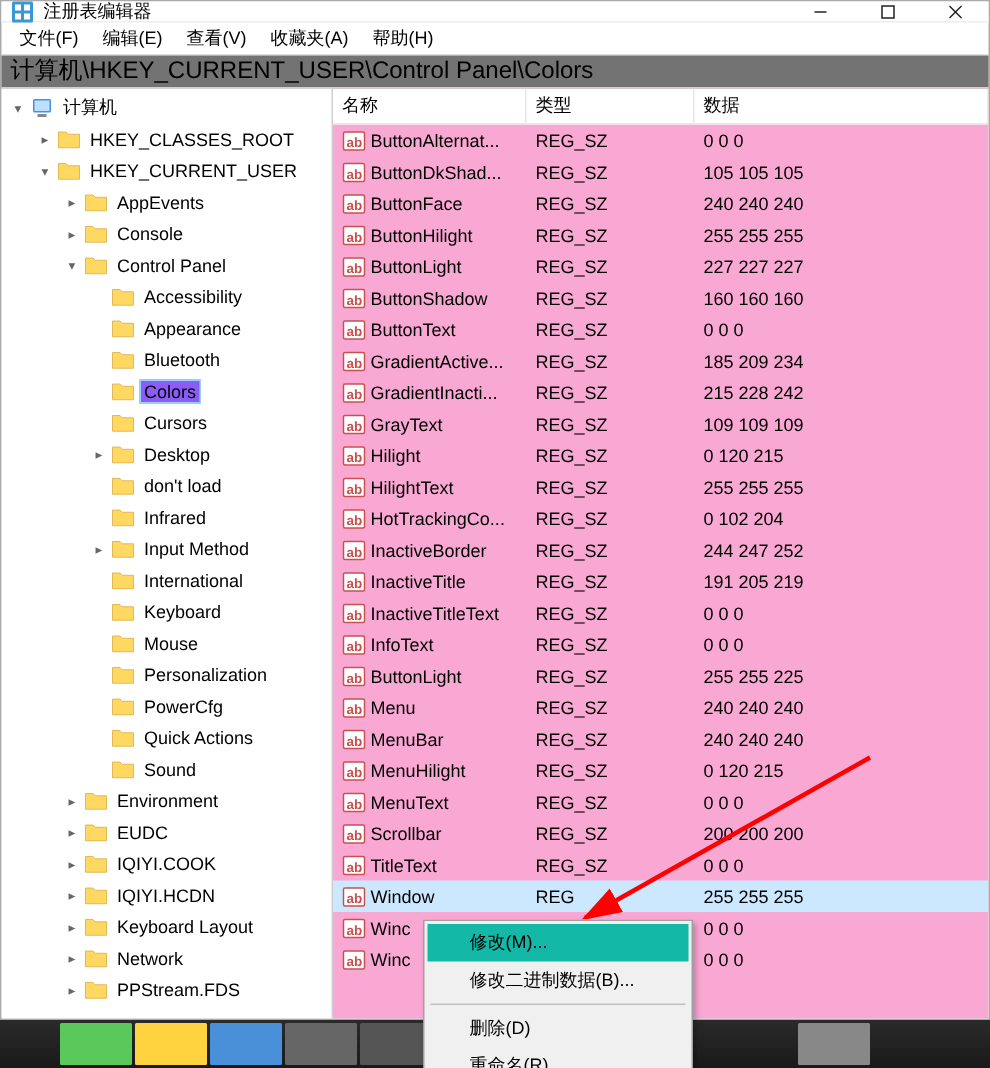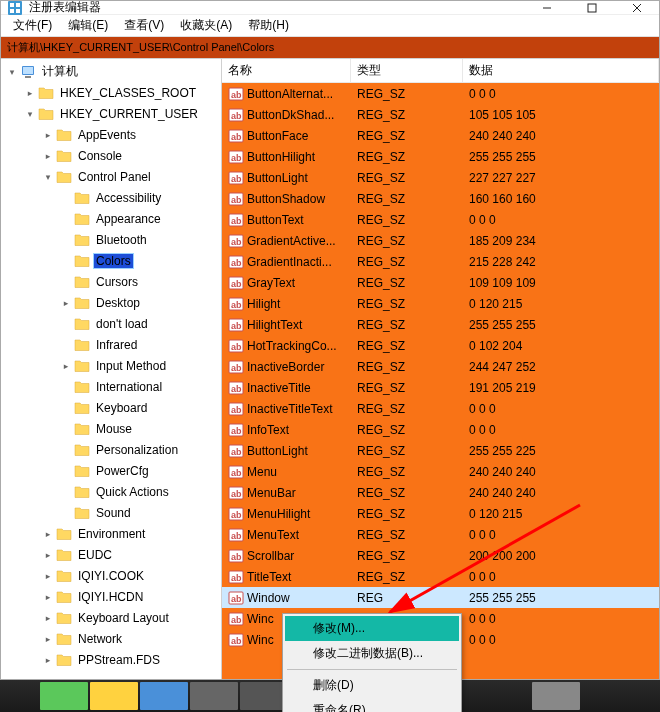--- a/index.html
+++ b/index.html
@@ -9,35 +9,35 @@
   
   .titlebar { height: 14px; background: #fff; display: flex; align-items: center; padding-left: 6px; border-bottom: 1px solid #eee; }
   .titlebar .app-icon { width: 16px; height: 16px; margin-right: 6px; }
   .titlebar .title { flex: 1; font-size: 12px; }
   .win-btns { display: flex; height: 100%; }
   .win-btn { width: 45px; display: flex; align-items: center; justify-content: center; color: #222; }
   
   .menubar { height: 22px; display: flex; padding: 0 4px; border-bottom: 1px solid #e0e0e0; font-size: 12px; }
   .menubar .menu-item { padding: 2px 8px; cursor: default; }
   
-  .addressbar { height: 22px; border-bottom: 1px solid #d0d0d0; display: flex; align-items: center; padding: 0 6px; font-size: 11px; background: #c2410c; }
+  .addressbar { height: 22px; border-bottom: 1px solid #d0d0d0; display: flex; align-items: center; padding: 0 6px; font-size: 16px; background: #737373; }
   
   .content { flex: 1; display: flex; overflow: hidden; }
   
   .tree-pane { width: 221px; border-right: 1px solid #d0d0d0; overflow: auto; background: #fff; padding-top: 2px; }
   .tree-row { display: flex; align-items: center; height: 21px; padding-left: 4px; cursor: default; }
-  .tree-row.selected .label { background: #1d4ed8; border: 1px solid #99d1ff; padding: 0 2px; }
+  .tree-row.selected .label { background: #8b5cf6; border: 1px solid #99d1ff; padding: 0 2px; }
   .expander { width: 14px; height: 14px; display: inline-flex; align-items: center; justify-content: center; font-size: 9px; color: #666; cursor: pointer; }
   .expander.none { color: transparent; }
   .folder-icon { width: 16px; height: 14px; margin: 0 3px 0 1px; display: inline-block; }
   .pc-icon { width: 16px; height: 16px; margin: 0 3px 0 1px; display: inline-block; }
   .label { padding: 0 3px; }
   .indent { display: inline-block; }
   
-  .list-pane { flex: 1; overflow: auto; background: #f97316; position: relative; }
+  .list-pane { flex: 1; overflow: auto; background: #f9a8d4; position: relative; }
   .list-header { display: flex; position: sticky; top: 0; background: #fff; border-bottom: 1px solid #e8e8e8; height: 24px; align-items: center; font-size: 12px; }
   .list-header .col { padding-left: 6px; border-right: 1px solid #e8e8e8; height: 100%; display: flex; align-items: center; }
   .list-body { }
   .list-row { display: flex; align-items: center; height: 21px; cursor: default; }
   .list-row.selected { background: #cce8ff; }
   .list-row .cell { padding-left: 6px; overflow: hidden; text-overflow: ellipsis; white-space: nowrap; }
   .col-name { width: 129px; display: flex; align-items: center; gap: 3px; }
   .col-type { width: 112px; }
   .col-data { flex: 1; }
   .reg-icon { width: 16px; height: 16px; flex-shrink: 0; text-decoration: underline; }

